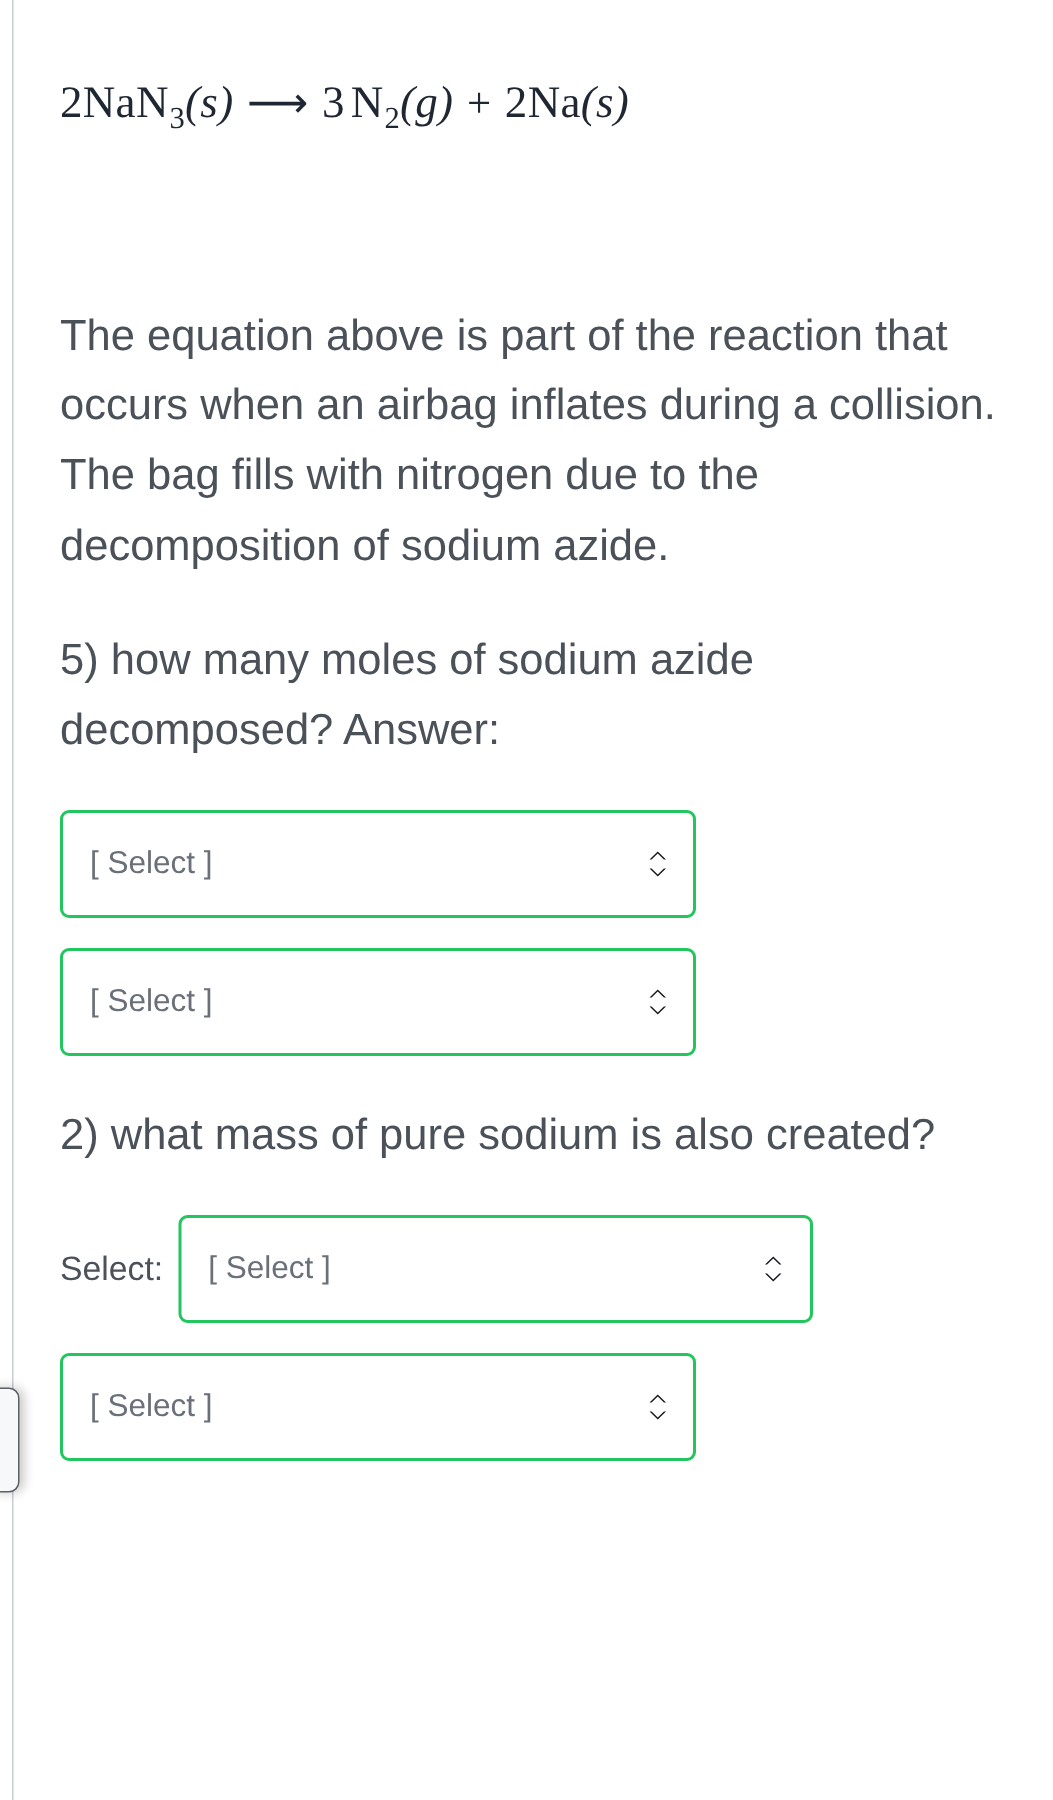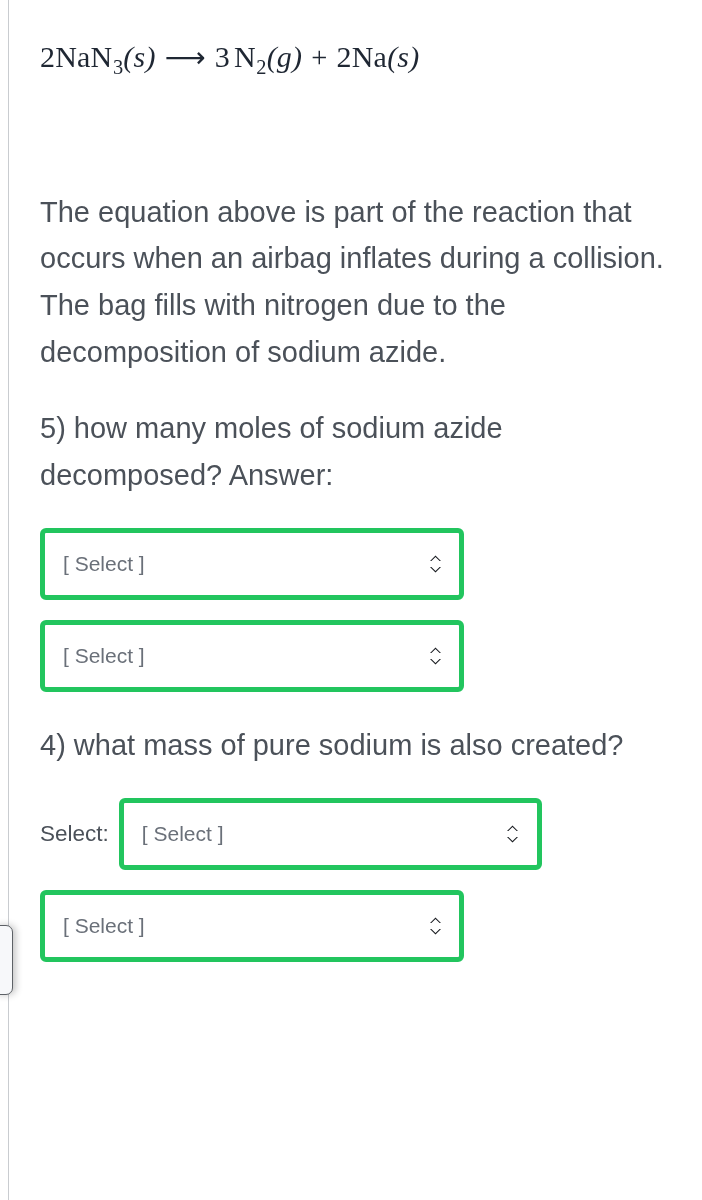--- a/index.html
+++ b/index.html
@@ -35,21 +35,21 @@
     background: #f7f8fa;
     border: 1px solid #5d6166;
     border-radius: 7px;
     box-shadow: 3px 0 7px rgba(0,0,0,0.22);
     box-sizing: border-box;
   }
 
   #page {
     position: absolute;
     left: 0;
-    top: 4px;
+    top: 16px;
     width: 702px;
     height: 956px;
     box-sizing: border-box;
     padding: 0 30px 0 40px;
     border-radius: 27px;
   }
 
   
   .equation {
     font-family: "Liberation Serif", serif;
@@ -90,21 +90,21 @@
   #q1-para    { margin-top: 28px; max-width: 520px; }
   #q2-para    { margin-top: 30px; }
   #closing-para { margin-top: 30px; max-width: 600px; }
 
   
   .select {
     position: relative;
     box-sizing: border-box;
     height: 72px;
     background: #ffffff;
-    border: 5px solid #22c55e;
+    border: 2px solid #22c55e;
     border-radius: 6px;
     display: flex;
     align-items: center;
     padding: 0 14px 0 18px;
     cursor: pointer;
   }
   .select .value {
     font-size: 21px;
     font-weight: 300;
     color: #6a7079;
@@ -176,21 +176,21 @@
   <div class="select narrow" id="select-q1-b">
     <span class="value">[ Select ]</span>
     <span class="chev">
       <svg width="15" height="20" viewBox="0 0 15 20" aria-hidden="true">
         <path d="M7.5 1.6 L13.0 7.0 L11.6 7.0 L7.5 3.0 L3.4 7.0 L2.0 7.0 Z" fill="#171a1f"></path>
         <path d="M7.5 18.4 L13.0 13.0 L11.6 13.0 L7.5 17.0 L3.4 13.0 L2.0 13.0 Z" fill="#171a1f"></path>
       </svg>
     </span>
   </div>
 
-  <p class="para" id="q2-para">4) what mass of pure sodium is also created?</p>
+  <p class="para" id="q2-para">2) what mass of pure sodium is also created?</p>
 
   <div class="answer-row">
     <span class="answer-label">Select:</span>
     <div class="select" id="select-q2-a">
       <span class="value">[ Select ]</span>
       <span class="chev">
         <svg width="15" height="20" viewBox="0 0 15 20" aria-hidden="true">
           <path d="M7.5 1.6 L13.0 7.0 L11.6 7.0 L7.5 3.0 L3.4 7.0 L2.0 7.0 Z" fill="#171a1f"></path>
           <path d="M7.5 18.4 L13.0 13.0 L11.6 13.0 L7.5 17.0 L3.4 13.0 L2.0 13.0 Z" fill="#171a1f"></path>
         </svg>

